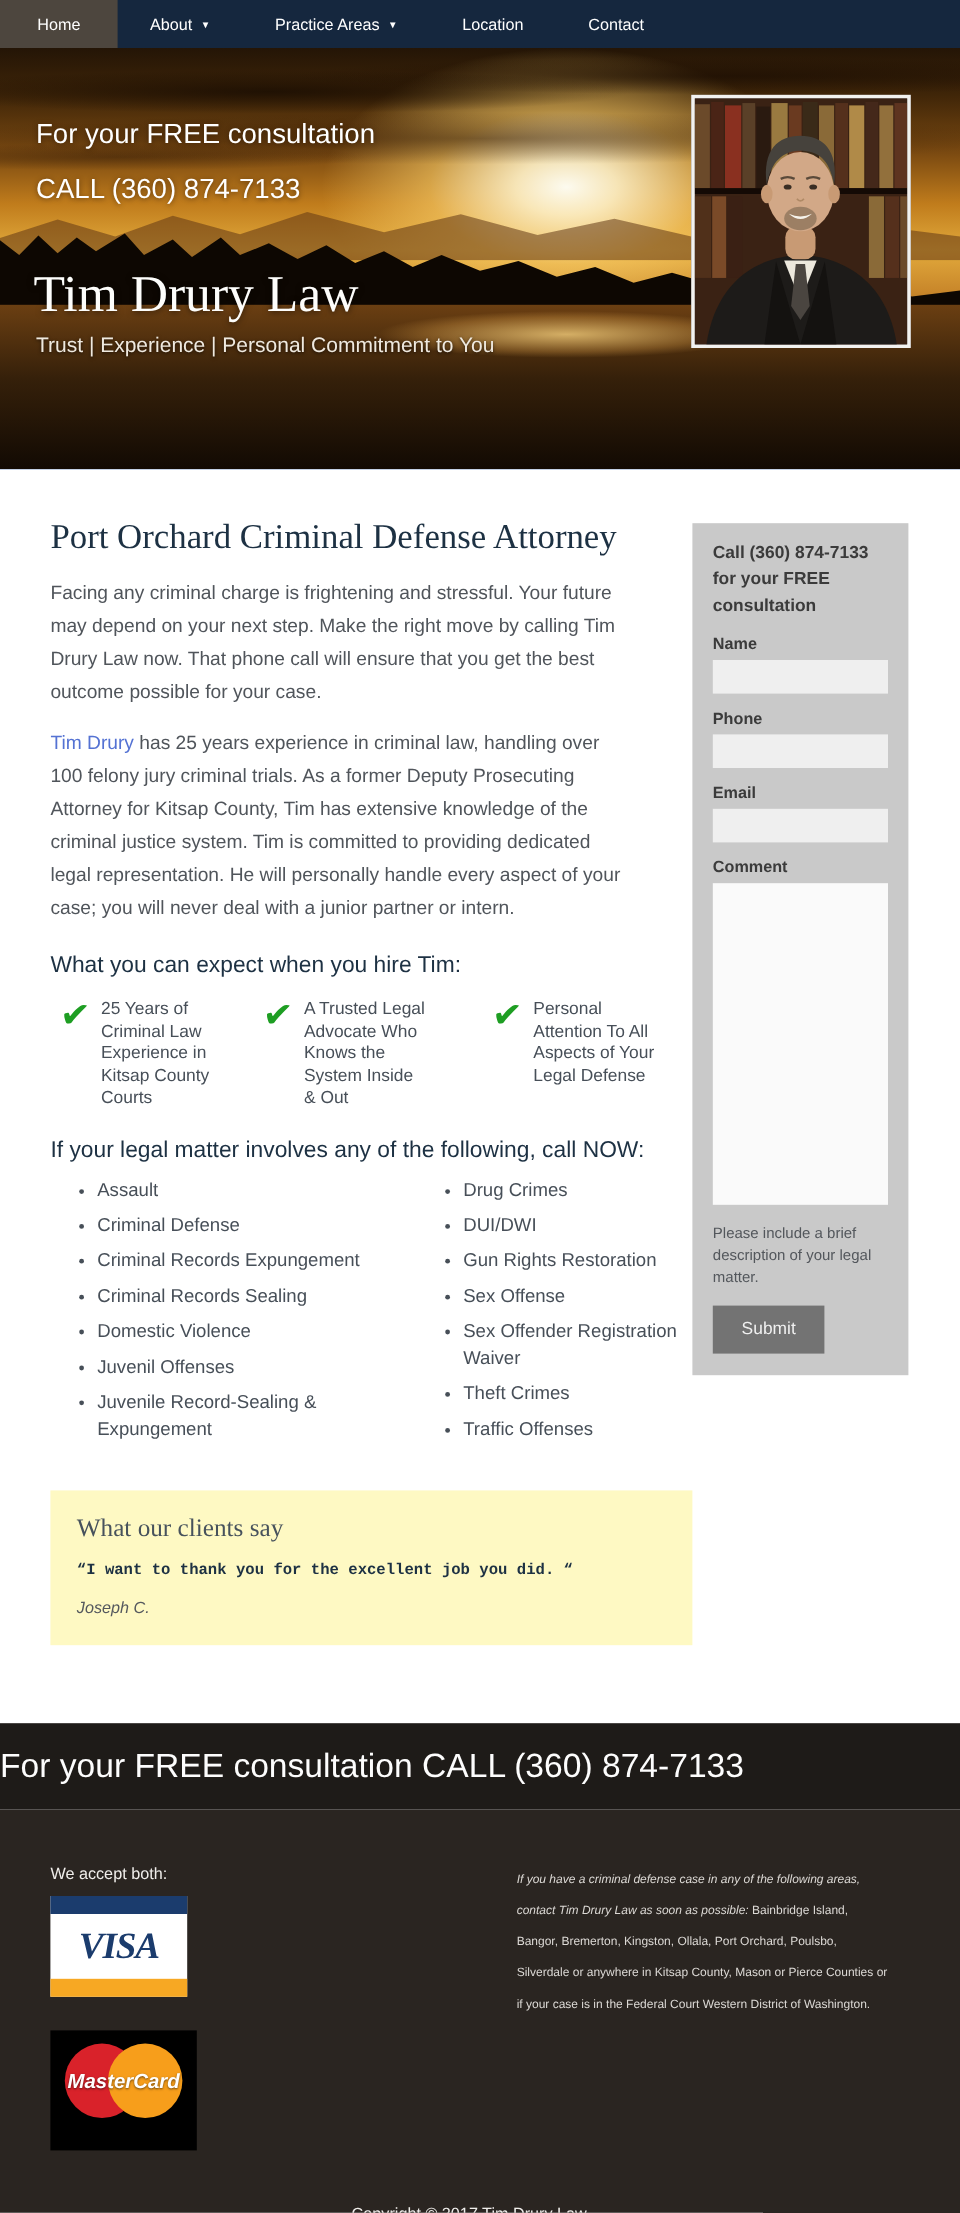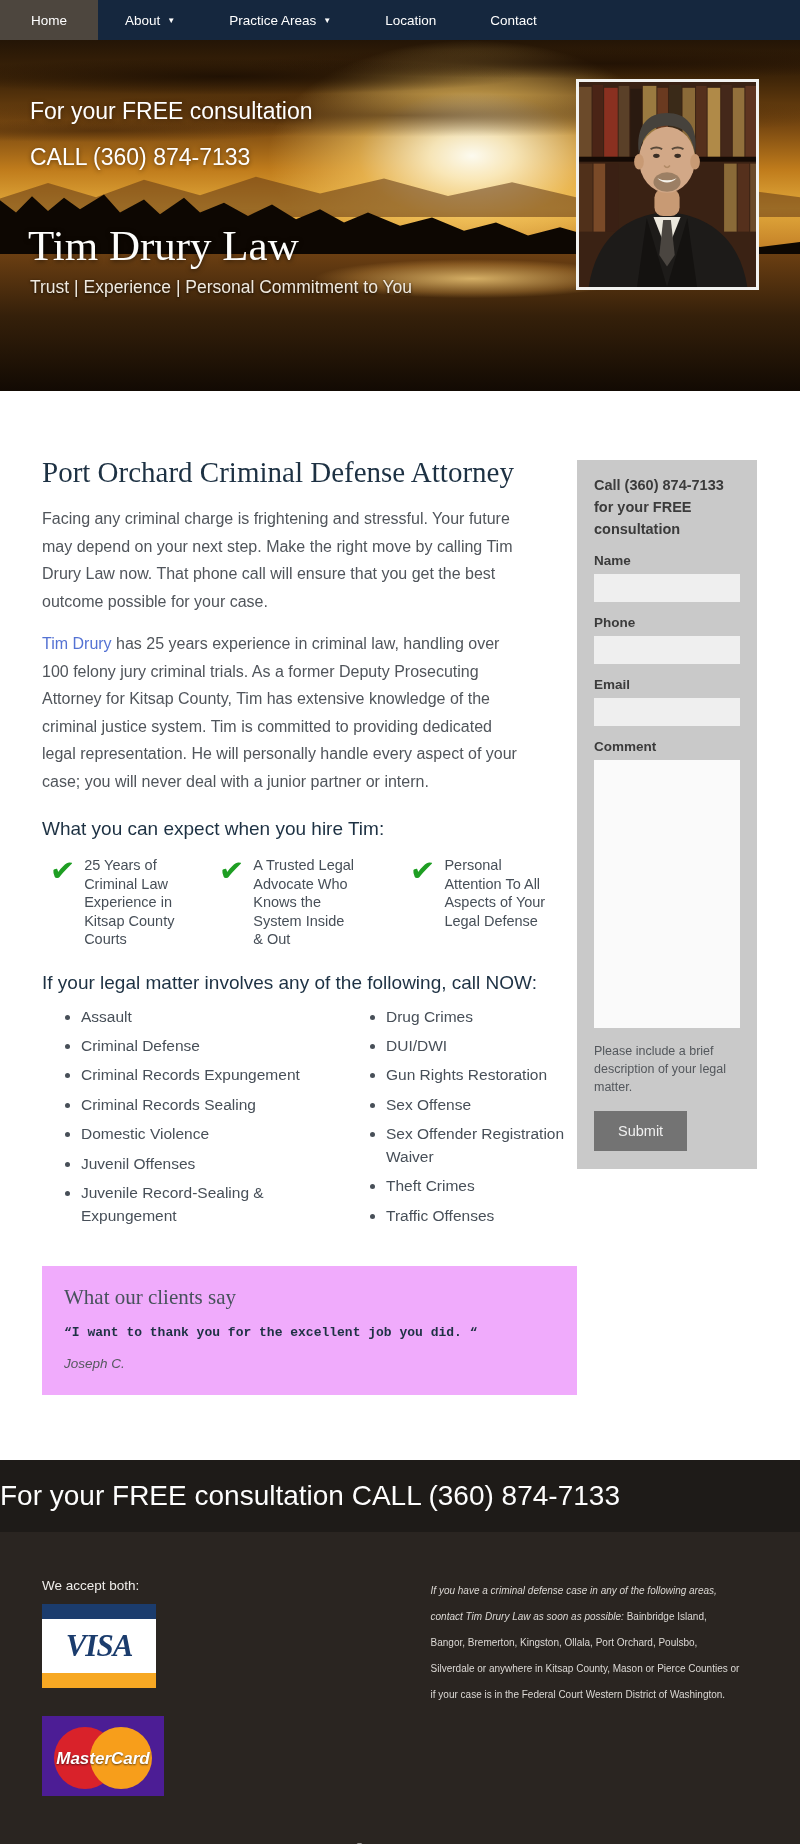--- a/index.html
+++ b/index.html
@@ -44,21 +44,21 @@
     line-height:46px; text-shadow:0 1px 4px rgba(40,20,0,.55); font-weight:400; }
   .hero-title { position:absolute; left:28px; top:182px; color:#fdfdfb;
     font-family:"Liberation Serif","DejaVu Serif",serif; font-size:43px; line-height:1.1;
     text-shadow:0 1px 5px rgba(0,0,0,.6); }
   .hero-tagline { position:absolute; left:30px; top:237px; color:#efe9df; font-size:17.5px;
     text-shadow:0 1px 3px rgba(0,0,0,.7); }
   .photo { position:absolute; right:41px; top:39px; width:183px; height:211px;
     border:3px solid #f2f2f0; background:#2e1a10; }
   .photo svg { display:block; width:100%; height:100%; }
   
-  .main-wrap { background:#fff; min-height:1045px;margin-top:24px; }
+  .main-wrap { background:#fff; min-height:1045px; }
   .main-row { display:flex; padding:0 43px 0 42px; }
   .content { width:535px; }
   h1.page-title { margin-top:37px; width:490px;
     font-family:"Liberation Serif","DejaVu Serif",serif; font-weight:400;
     font-size:29px; line-height:1.38; color:#1d3143; }
   .content p { width:488px; font-size:16px; line-height:27.5px; color:#50555b; margin-top:13px; }
   .content p.p2 { margin-top:15px; }
   a.inline-link { color:#5472d3; text-decoration:none; cursor:pointer; }
   h2.sec-heading { margin-top:23px; font-size:19px; font-weight:400; color:#1d3143; }
   .expect-row { display:flex; margin-top:14px; }
@@ -68,21 +68,21 @@
   .expect-item .etext { width:103px; font-size:14.5px; line-height:18.5px; color:#474f58; padding-top:2px; }
   .expect-item:nth-child(1){ margin-left:8px; }
   .expect-item:nth-child(2){ margin-left:32px; }
   .expect-item:nth-child(3){ margin-left:54px; }
   .matters-heading { margin-top:26px; }
   .lists-row { display:flex; margin-top:12px; }
   .lists-row ul { list-style:disc outside; padding-left:24px; }
   .lists-row ul.left-list { width:283px; margin-left:15px; }
   .lists-row ul.right-list { width:210px; margin-left:22px; }
   .lists-row li { font-size:15.5px; line-height:1.45; color:#474f58; margin-bottom:7px; }
-  .testimonial { margin-top:32px; width:100%; background:#f0abfc; padding:19px 8px 24px 22px; }
+  .testimonial { margin-top:32px; width:100%; background:#fef9c3; padding:19px 8px 24px 22px; }
   .testimonial h3 { font-family:"Liberation Serif","DejaVu Serif",serif; font-weight:400;
     font-size:21px; color:#47525c; }
   .testimonial .quote { margin-top:15px; font-size:13px; font-weight:bold; color:#1d3143;font-family:Liberation Mono, monospace; }
   .testimonial .author { margin-top:16px; font-size:13.5px; font-style:italic; color:#55595e; }
   
   .sidebar { width:180px; margin-top:45px; background:#c9c9c9; padding:14px 17px 18px 17px;
     align-self:flex-start; }
   .form-heading { font-size:14.5px; font-weight:bold; color:#3b3b3b; line-height:22px; }
   .f-label { margin-top:13px; margin-bottom:6px; font-size:13.5px; font-weight:bold; color:#3b3b3b; }
   .f-input { width:100%; height:28px; border:0; background:#efefef; outline:none;
@@ -100,21 +100,21 @@
   .band2-cols { display:flex; }
   .accept-col { width:350px; }
   .accept-label { color:#f0eeeb; font-size:13.5px; }
   .logos { display:flex; margin-top:11px; gap:28px;flex-direction:column; }
   .visa { width:114px; height:84px; background:#fff; display:flex; flex-direction:column; }
   .visa .band-top { height:15px; background:#1b3c6d; }
   .visa .word { flex:1; display:flex; align-items:center; justify-content:center;
     color:#1b3c6d; font-style:italic; font-weight:bold; font-size:31px; letter-spacing:-1px;
     font-family:"Liberation Serif","DejaVu Serif",serif; }
   .visa .band-bottom { height:15px; background:#f7a823; }
-  .mc { width:122px; height:80px; background:#4c1d95; position:relative; overflow:hidden; }
+  .mc { width:122px; height:100px; background:#000000; position:relative; overflow:hidden; }
   .mc .c-red { position:absolute; left:12px; top:11px; width:62px; height:62px; border-radius:50%; background:#d9222a; }
   .mc .c-org { position:absolute; right:12px; top:11px; width:62px; height:62px; border-radius:50%; background:#f79e1b; }
   .mc .word { position:absolute; left:0; right:0; top:33px; text-align:center; color:#fff;
     font-style:italic; font-weight:bold; font-size:17px; text-shadow:0 1px 2px rgba(0,0,0,.6); }
   .service-col { margin-left:48px; width:318px; color:#dcd9d5; font-size:10px; line-height:26px; }
   .service-col .ital { font-style:italic; }
   .copyright { margin-top:42px; text-align:center; color:#f0eeeb; font-size:13.5px; line-height:22px; }
   .navybar { height:31px; background:#122649; }
 </style>
 </head>

